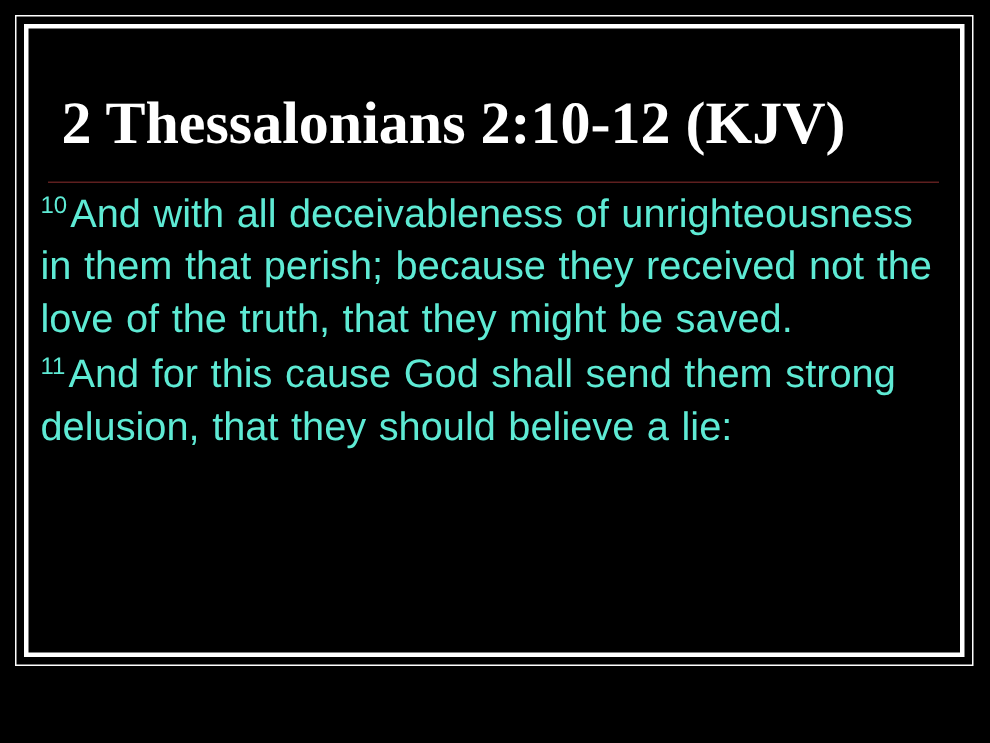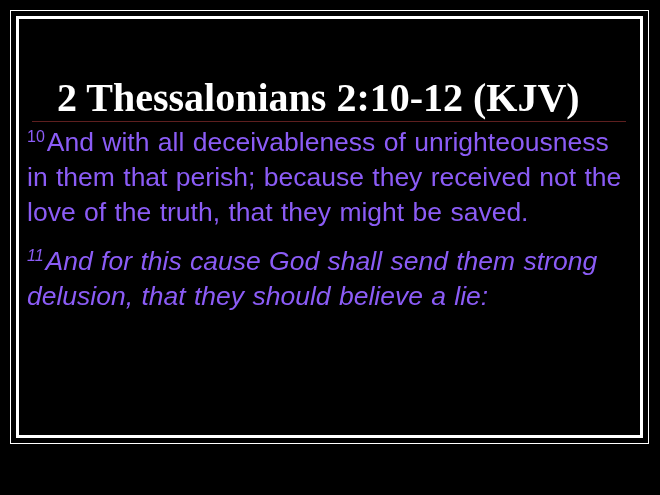--- a/index.html
+++ b/index.html
@@ -54,21 +54,21 @@
     height: 414px;
     box-sizing: border-box;
     overflow: hidden;
   }
 
   .title {
     position: absolute;
     left: 21px;
     top: 39px;
     width: 580px;
-    margin: 16px;
+    margin: 0;
     font-family: "Liberation Serif", serif;
     font-weight: bold;
     font-size: 40px;
     line-height: 46px;
     color: #ffffff;
     letter-spacing: 0px;
     white-space: nowrap;
   }
 
   .title-rule {
@@ -83,32 +83,31 @@
   .body-block {
     position: absolute;
     left: 7px;
     top: 105px;
     width: 606px;
   }
 
   .verse {
     margin: 0 0 0 0;
     padding: 0;
-    color: #8b5cf6;
+    color: #5eead4;
     font-family: "Liberation Sans", sans-serif;
     font-size: 26.5px;
     line-height: 35px;
     font-weight: normal;
     text-align: left;
     word-spacing: 1px;
   }
 
   .verse + .verse {
-    margin-top: 14px;
-    font-style: italic;
+    margin-top: 2px;
   }
 
   .vnum {
     font-size: 16px;
     vertical-align: 9px;
     line-height: 0;
     padding-right: 2px;
   }
 </style>
 </head>

